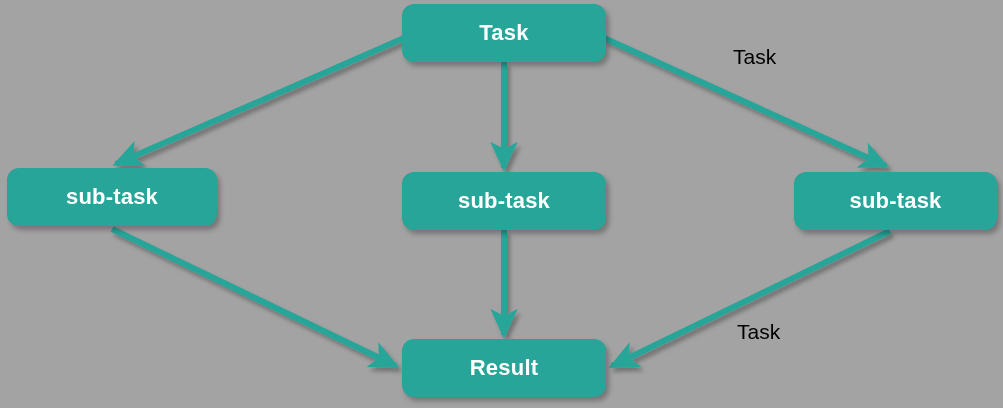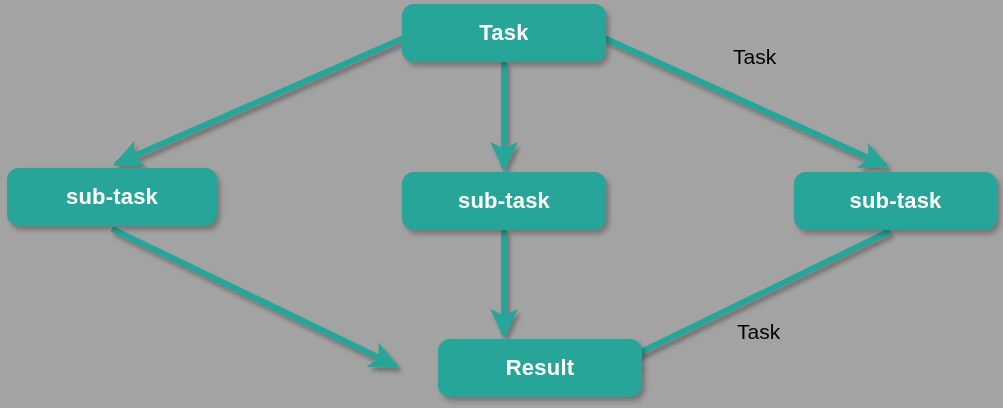--- a/index.html
+++ b/index.html
@@ -67,18 +67,18 @@
       <path d="M 112 229 L 396 366"></path>
       <path d="M 504 230 L 504 335"></path>
       <path d="M 890 231 L 612 366"></path>
     </g>
   </svg>
 
   <div class="node" style="left: 402px; top: 4px; width: 204px; height: 58px; background: rgb(38, 165, 152); color: rgb(255, 255, 255);">Task</div>
   <div class="node" style="left: 7px; top: 168px; width: 210px; height: 58px; background: rgb(38, 165, 152); color: rgb(255, 255, 255);">sub-task</div>
   <div class="node" style="left: 402px; top: 172px; width: 204px; height: 58px; background: rgb(38, 165, 152); color: rgb(255, 255, 255);">sub-task</div>
   <div class="node" style="left: 794px; top: 172px; width: 203px; height: 58px; background: rgb(38, 165, 152); color: rgb(255, 255, 255);">sub-task</div>
-  <div class="node" style="left: 402px; top: 339px; width: 204px; height: 58px; background: rgb(38, 165, 152); color: rgb(255, 255, 255); margin-left: 36px;">Result</div>
+  <div class="node" style="left: 402px; top: 339px; width: 204px; height: 58px; background: rgb(38, 165, 152); color: rgb(255, 255, 255);">Result</div>
 
   <div class="edge-label" style="left: 733px; top: 45px; color: rgb(0, 0, 0);">Task</div>
   <div class="edge-label" style="left: 737px; top: 320px; color: rgb(0, 0, 0);">Task</div>
 
 </div>
 
 </body></html>

